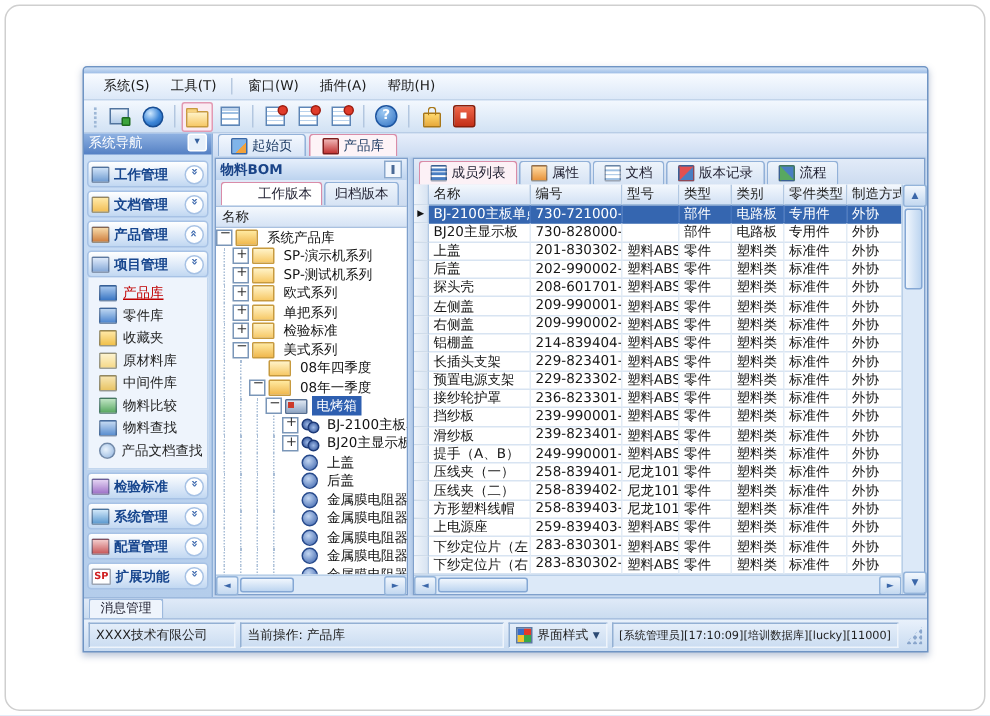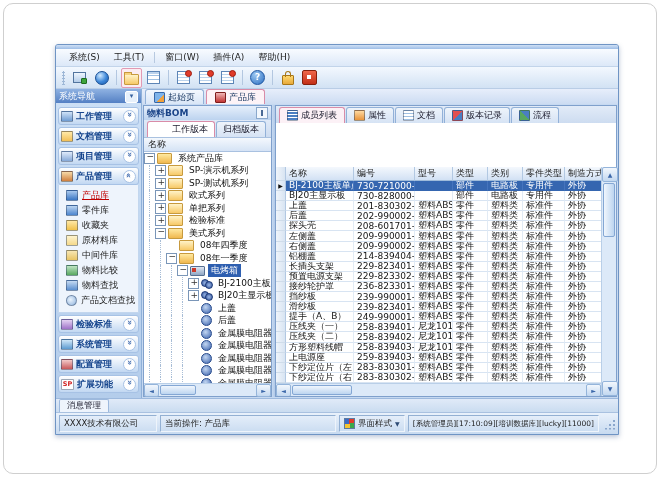--- a/index.html
+++ b/index.html
@@ -38,21 +38,21 @@
   .I-lock{width:10px;height:8px;background:linear-gradient(#ffd96f,#e7a93b);border:1px solid #a87718;border-radius:1px;position:relative;margin-top:4px;}
   .I-lock::before{content:"";position:absolute;left:2px;top:-5px;width:4px;height:5px;border:1px solid #a87718;border-bottom:none;border-radius:3px 3px 0 0;}
   .I-exit{width:13px;height:13px;background:linear-gradient(#f0674a,#c22f18);border:1px solid #851f0c;border-radius:2px;position:relative;}
   .I-exit::after{content:"";position:absolute;left:4px;top:4px;width:4px;height:4px;background:#fff;}
 
   
   .main{flex:1;display:flex;min-height:0;}
 
   
   .sidebar{width:85px;flex:none;display:flex;flex-direction:column;background:linear-gradient(#cde0f6,#b4cdeb);border-right:1px solid #8fb0d8;}
-  .sb-title{height:14px;flex:none;background:linear-gradient(#8fb2e2,#5480c4);color:#fff;font-size:9px;display:flex;align-items:flex-end;justify-content:space-between;padding:0 3px;}
+  .sb-title{height:14px;flex:none;background:linear-gradient(#8fb2e2,#5480c4);color:#fff;font-size:9px;display:flex;align-items:flex-start;justify-content:space-between;padding:0 3px;}
   .sb-title-btn{width:11px;height:10px;background:#e7f0fb;border:1px solid #fff;border-radius:2px;font-size:7px;line-height:9px;text-align:center;color:#35609e;}
   .sb-body{flex:1;overflow:hidden;padding:2px 2px 0 2px;}
   .sb-group-header{height:16px;margin-top:2px;background:linear-gradient(#ffffff,#c2d8f2);border:1px solid #a7c2e5;border-radius:3px;display:flex;align-items:center;padding:0 2px;font-size:9px;color:#17468e;font-weight:bold;cursor:default;}
   .sb-group-header .lbl{flex:1;margin-left:3px;white-space:nowrap;overflow:hidden;}
   .chev{width:11px;height:11px;flex:none;border-radius:50%;background:#fff;border:1px solid #a7c2e5;color:#3c68ad;font-size:8px;position:relative;}
   .chev::after{content:"»";position:absolute;left:2.5px;top:-0.5px;transform:rotate(90deg);font-size:8px;}
   .chev.up::after{transform:rotate(-90deg);left:2px;top:0.5px;}
   .sb-group-body{background:#eef4fc;border:1px solid #c2d6ee;border-top:none;padding:3px 0 4px 0;}
   .sb-item{height:15px;display:flex;align-items:center;padding-left:7px;font-size:9px;color:#222;cursor:default;white-space:nowrap;}
   .sb-item .lbl{margin-left:4px;}
@@ -113,21 +113,21 @@
   .ti-assembly::before{left:0;top:0;}
   .ti-assembly::after{left:4px;top:2px;}
   .ti-part{width:9px;height:9px;border-radius:50%;background:radial-gradient(circle at 40% 35%,#c2d6f2,#3b63ad);border:1px solid #274a8c;}
   .tlabel{padding:0 3px;}
   .trow.selected .tlabel{background:#2e5fb0;color:#fff;}
 
   
   .splitter{width:3px;flex:none;background:linear-gradient(90deg,#c6d9f1,#b1c9e8);}
 
   
-  .detail{flex:1;display:flex;flex-direction:column;border:1px solid #7fa0cc;background:#fff;min-width:0;gap:44px;}
+  .detail{flex:1;display:flex;flex-direction:column;border:1px solid #7fa0cc;background:#fff;min-width:0;}
   .dtabs{height:16px;flex:none;display:flex;align-items:flex-end;gap:1px;padding:1px 3px 0;background:linear-gradient(#e2ebf8,#cddcf0);}
   .dtab{display:flex;align-items:center;gap:3px;font-size:9px;color:#223;padding:1px 7px;border:1px solid #92b1d8;border-bottom:none;border-radius:3px 3px 0 0;background:linear-gradient(#eef4fb,#d6e3f4);}
   .dtab.active{background:#fcf1f6;border-color:#d98ca8;}
   .tabic{width:9px;height:9px;flex:none;border-radius:1px;border:1px solid rgba(40,60,90,.45);}
   [data-name="member-list-icon"]{background:repeating-linear-gradient(#fff 0 1px,#4a7ec2 1px 3px);}
   [data-name="property-hand-icon"]{background:linear-gradient(#ffd9a0,#e8943c);}
   [data-name="document-icon"]{background:#fff;background-image:repeating-linear-gradient(transparent 0 2px,#9fc0e2 2px 3px);}
   [data-name="version-record-icon"]{background:linear-gradient(135deg,#e25050 50%,#4a7ec2 50%);}
   [data-name="flow-icon"]{background:linear-gradient(45deg,#58a860 50%,#4a7ec2 50%);}
 
@@ -229,29 +229,29 @@
           <div class="sb-group-header" data-name="sidebar-group-0">
             <span class="gi" data-name="work-mgmt-icon"></span>
             <span class="lbl" data-name="sidebar-group-label">工作管理</span>
             <span class="chev" data-name="chevron-down-icon"></span>
           </div>
           <div class="sb-group-header" data-name="sidebar-group-1">
             <span class="gi" data-name="doc-mgmt-icon"></span>
             <span class="lbl" data-name="sidebar-group-label">文档管理</span>
             <span class="chev" data-name="chevron-down-icon"></span>
           </div>
+          <div class="sb-group-header" data-name="sidebar-group-3">
+            <span class="gi" data-name="product-mgmt-icon"></span>
+            <span class="lbl" data-name="sidebar-group-label">产品管理</span>
+            <span class="chev up" data-name="chevron-up-icon"></span>
+          </div>
           <div class="sb-group-header" data-name="sidebar-group-2">
             <span class="gi" data-name="project-mgmt-icon"></span>
             <span class="lbl" data-name="sidebar-group-label">项目管理</span>
             <span class="chev" data-name="chevron-down-icon"></span>
-          </div>
-          <div class="sb-group-header" data-name="sidebar-group-3">
-            <span class="gi" data-name="product-mgmt-icon"></span>
-            <span class="lbl" data-name="sidebar-group-label">产品管理</span>
-            <span class="chev up" data-name="chevron-up-icon"></span>
           </div>
           <div class="sb-group-body" data-name="sidebar-group-items">
             <div class="sb-item active" data-name="sidebar-item-0">
               <span class="nv" data-name="product-lib-icon"></span>
               <span class="lbl" data-name="sidebar-item-label">产品库</span>
             </div>
             <div class="sb-item" data-name="sidebar-item-1">
               <span class="nv" data-name="part-lib-icon"></span>
               <span class="lbl" data-name="sidebar-item-label">零件库</span>
             </div>

